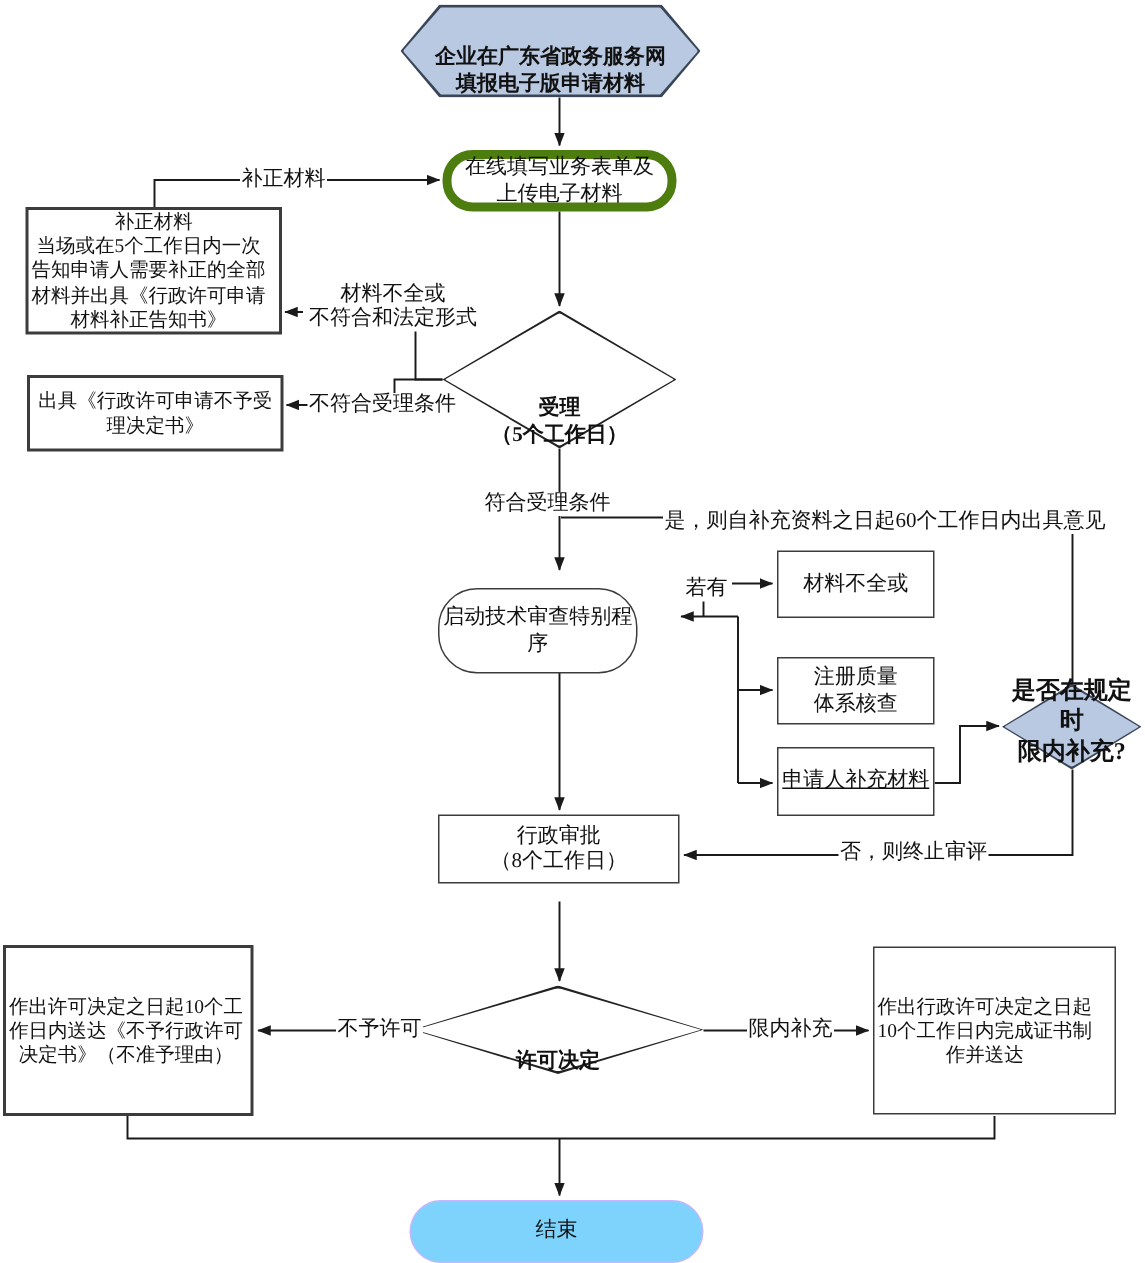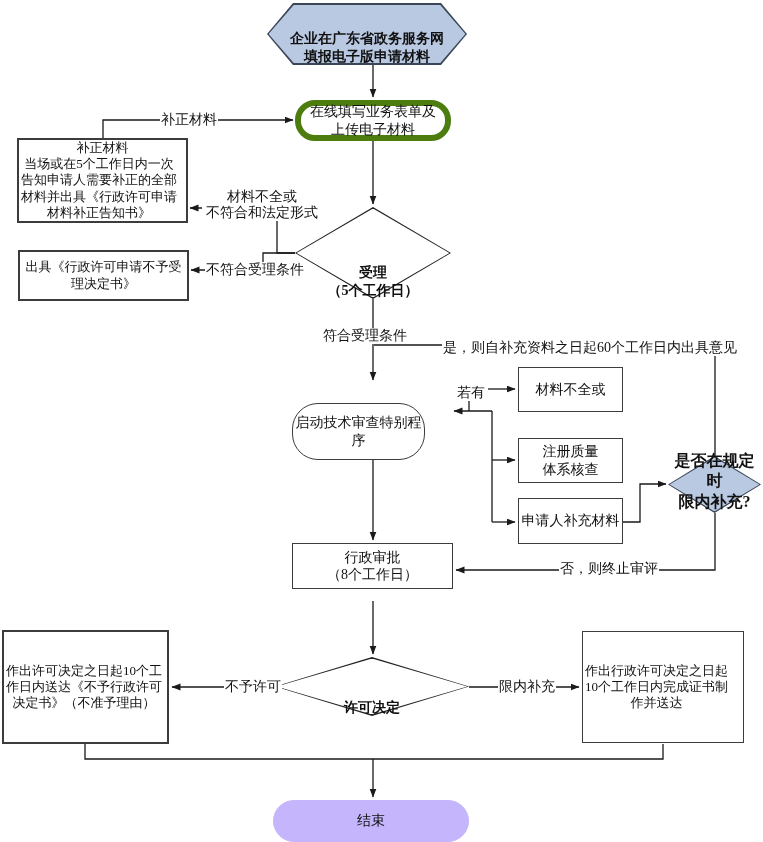--- a/index.html
+++ b/index.html
@@ -12,21 +12,21 @@
   #arw path{fill:var(--line-color,#1a1a1a);stroke:none;}
 
   .node{
     position:absolute;box-sizing:border-box;
     display:flex;flex-direction:column;align-items:center;justify-content:center;
     text-align:center;font-size:14px;line-height:1.25;
   }
   .box{background:#fff;border:1px solid var(--border-color,#3c3c3c);}
   .thick{border-width:2px;}
   .round{background:#fff;border:6px solid #4d7c0f;border-radius:20px;}
-  .stadium{background:#c4b5fd;border:1px solid #c4b5fd;border-radius:21px;}
+  .stadium{background:#7dd3fc;border:1px solid #c4b5fd;border-radius:21px;}
 
   .poly{position:absolute;display:flex;align-items:flex-end;justify-content:center;text-align:center;font-size:14px;line-height:1.25;font-weight:bold;}
   .poly .pborder,.poly .pfill{position:absolute;}
   .poly .pborder{inset:0;background:var(--poly-border,#3a4658);}
   .poly .pfill{inset:1.6px;background:#fff;}
   .poly .pfill.blue{background:var(--node-fill-blue,#b9c9e2);}
   .diamond-shape{clip-path:polygon(50% 0,100% 50%,50% 100%,0 50%);}
   .hex-shape{clip-path:polygon(0 50%,13% 0,87% 0,100% 50%,87% 100%,13% 100%);}
   .poly .txt{position:relative;z-index:1;}
 
@@ -99,34 +99,34 @@
 理决定书》</span>
   </div>
 
   <div class="poly" style="left:295px;top:207px;width:156px;height:92px;--poly-border:#222;">
     <div class="pborder diamond-shape"></div>
     <div class="pfill diamond-shape"></div>
     <span class="txt">受理
 （5个工作日）</span>
   </div>
 
-  <div class="node box" style="left:292px;top:403px;width:133px;height:57px;border-radius:26px;">
+  <div class="node box" style="left:292px;top:392px;width:133px;height:57px;border-radius:26px;">
     <span class="txt">启动技术审查特别程序</span>
   </div>
 
   <div class="node box" style="left:518px;top:367px;width:105px;height:45px;">
     <span class="txt">材料不全或</span>
   </div>
 
   <div class="node box" style="left:518px;top:438px;width:105px;height:45px;">
     <span class="txt">注册质量
 体系核查</span>
   </div>
 
-  <div class="node box" style="left:518px;top:498px;width:105px;height:46px;">
+  <div class="node box" style="left:518px;top:498px;width:105px;height:46px;text-decoration:underline;">
     <span class="txt">申请人补充材料</span>
   </div>
 
   <div class="poly fs11" style="left:668px;top:456px;width:93px;height:57px;">
     <div class="pborder diamond-shape"></div>
     <div class="pfill blue diamond-shape"></div>
     <span class="txt">是否在规定时
 限内补充?</span>
   </div>
 

